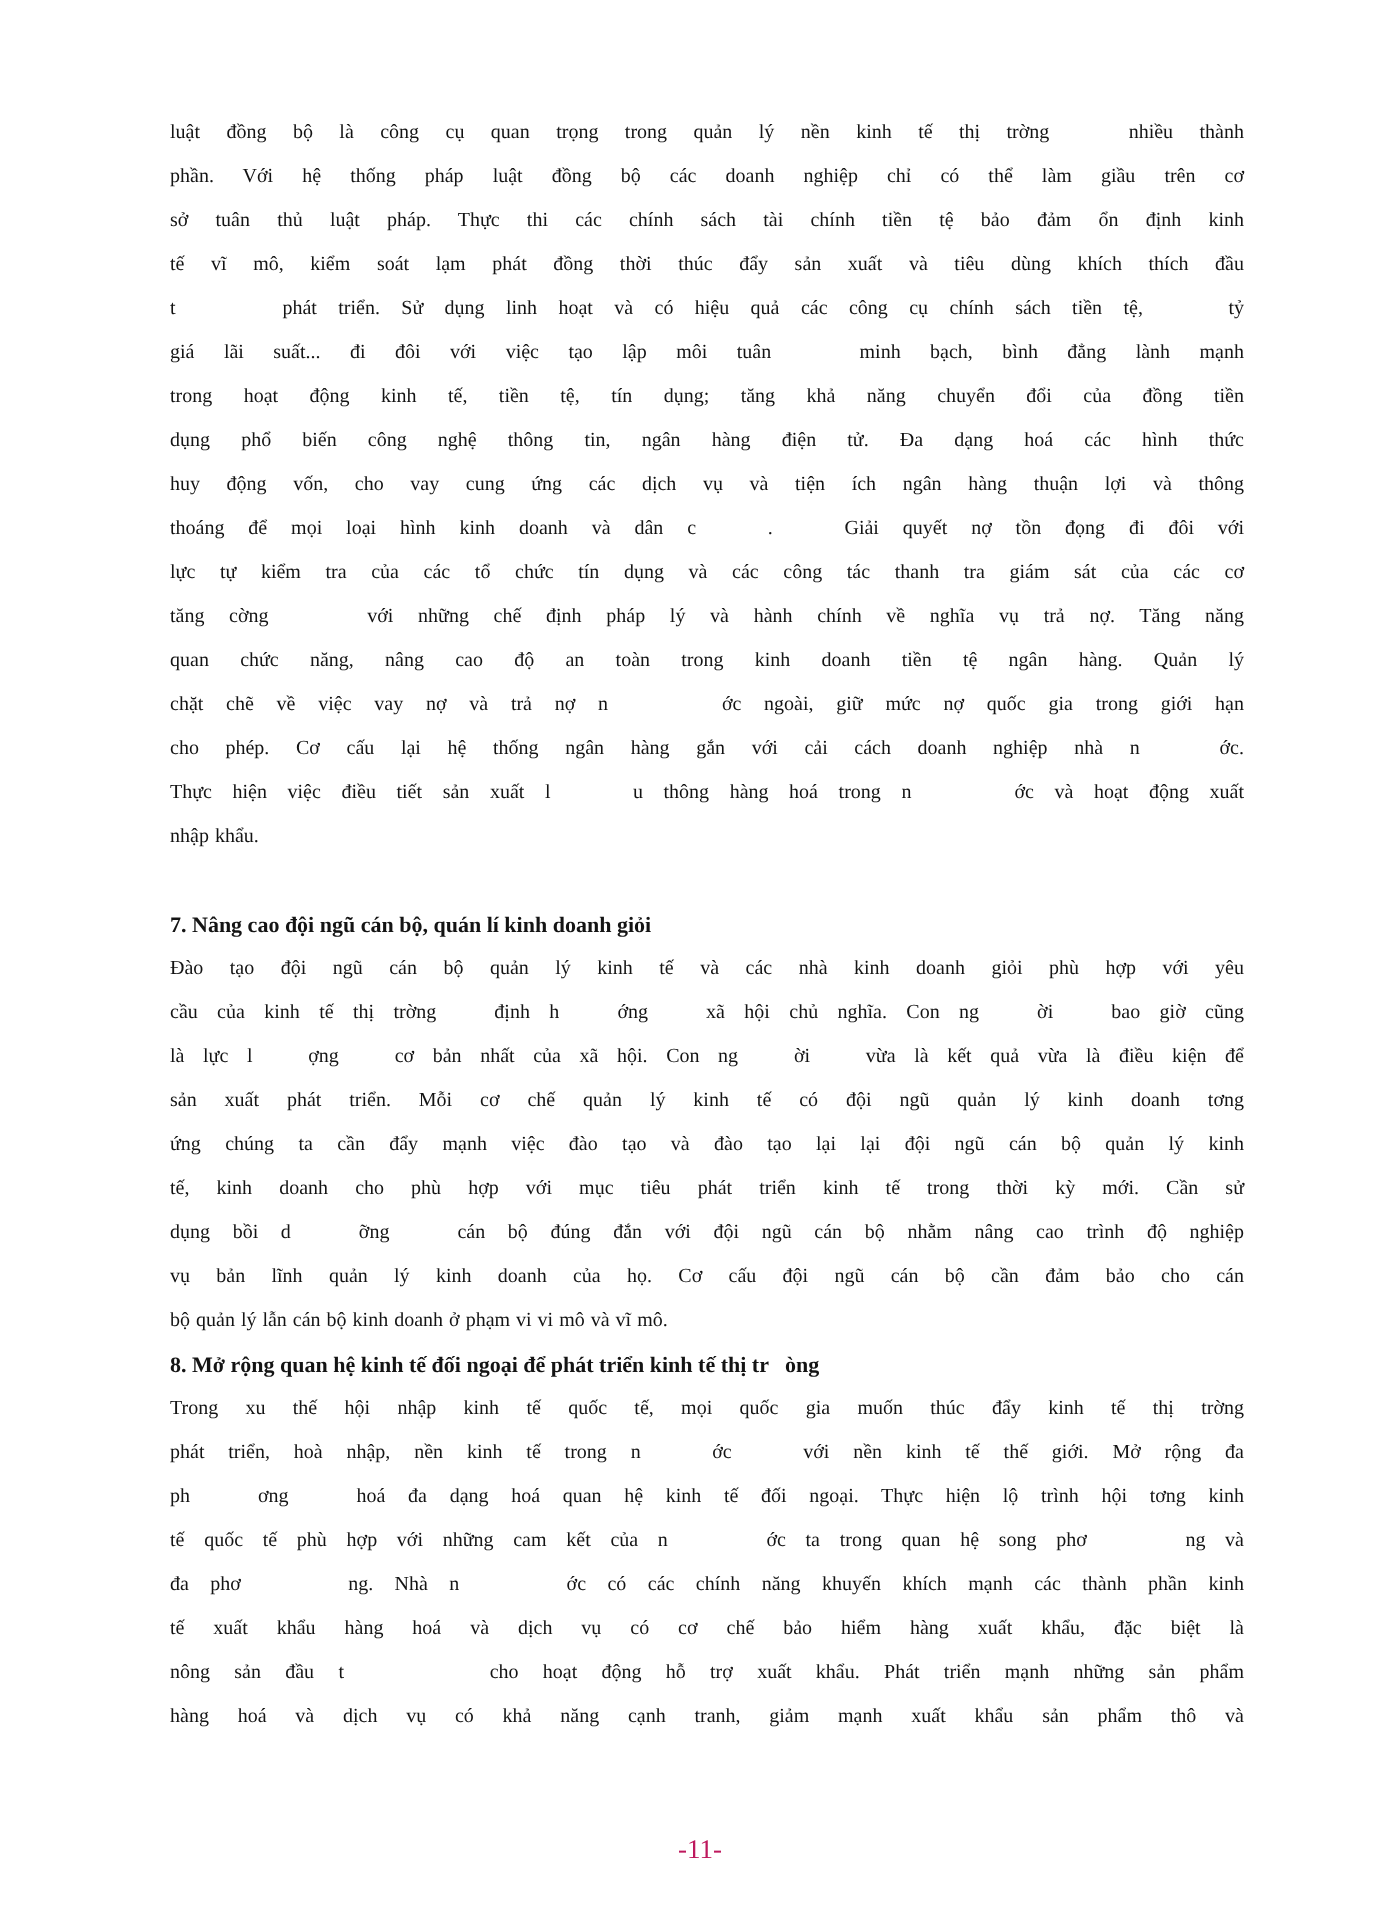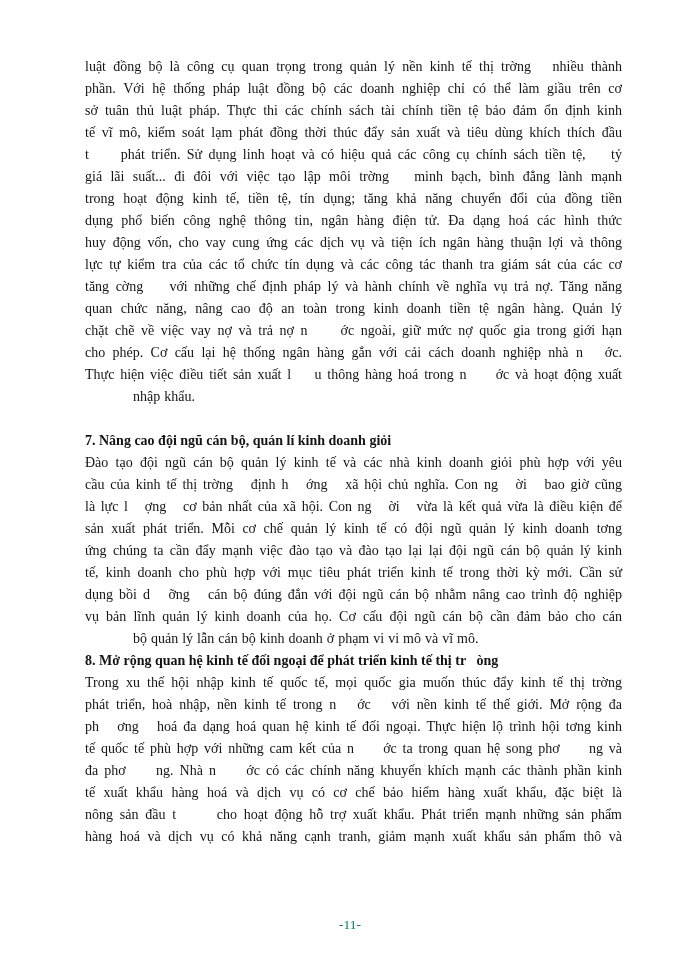--- a/index.html
+++ b/index.html
@@ -16,66 +16,66 @@
     font-family: "Liberation Serif", "DejaVu Serif", serif;
     overflow: hidden;
   }
   .doc-body {
     position: absolute;
     top: 56px;
     left: 85px;
     width: 537px;
   }
   .line {
-    font-size: 14px;
+    font-size: 10px;
     line-height: 22px;
     white-space: pre-wrap;
     text-align: justify;
     text-align-last: justify;
     word-spacing: 0.5px;
   }
   .line.para-end {
     text-align-last: left;
-    margin-left: 48px;
   }
   .section-heading {
-    font-size: 14px;
+    font-size: 11px;
     line-height: 22px;
     font-weight: bold;
     white-space: pre-wrap;
     text-align: left;
   }
   .spacer {
     height: 22px;
   }
   .footer {
     position: absolute;
     top: 916px;
     left: 0;
     width: 700px;
     text-align: center;
     font-size: 13.5px;
     line-height: 18px;
-    color: #0f766e;
+    color: #be185d;
   }
 </style>
 </head>
 <body>
 
 <div class="page">
   <div class="doc-body">
       <div class="line">luật đồng bộ là công cụ quan trọng trong quản lý nền kinh tế thị trờng   nhiều thành</div>
       <div class="line">phần. Với hệ thống pháp luật đồng bộ các doanh nghiệp chỉ có thể làm giầu trên cơ</div>
       <div class="line">sở tuân thủ luật pháp. Thực thi các chính sách tài chính tiền tệ bảo đảm ổn định kinh</div>
       <div class="line">tế vĩ mô, kiểm soát lạm phát đồng thời thúc đẩy sản xuất và tiêu dùng khích thích đầu</div>
       <div class="line">t     phát triển. Sử dụng linh hoạt và có hiệu quả các công cụ chính sách tiền tệ,    tỷ</div>
-      <div class="line">giá lãi suất... đi đôi với việc tạo lập môi trờng   minh bạch, bình đẳng lành mạnh</div>
+      <div class="line">giá lãi suất... đi đôi với việc tạo lập môi tuân   minh bạch, bình đẳng lành mạnh</div>
       <div class="line">trong hoạt động kinh tế, tiền tệ, tín dụng; tăng khả năng chuyển đổi của đồng tiền</div>
       <div class="line">dụng phổ biến công nghệ thông tin, ngân hàng điện tử. Đa dạng hoá các hình thức</div>
       <div class="line">huy động vốn, cho vay cung ứng các dịch vụ và tiện ích ngân hàng thuận lợi và thông</div>
+      <div class="line">thoáng để mọi loại hình kinh doanh và dân c   .   Giải quyết nợ tồn đọng đi đôi với</div>
       <div class="line">lực tự kiểm tra của các tổ chức tín dụng và các công tác thanh tra giám sát của các cơ</div>
       <div class="line">tăng cờng    với những chế định pháp lý và hành chính về nghĩa vụ trả nợ. Tăng năng</div>
       <div class="line">quan chức năng, nâng cao độ an toàn trong kinh doanh tiền tệ ngân hàng. Quản lý</div>
       <div class="line">chặt chẽ về việc vay nợ và trả nợ n     ớc ngoài, giữ mức nợ quốc gia trong giới hạn</div>
       <div class="line">cho phép. Cơ cấu lại hệ thống ngân hàng gắn với cải cách doanh nghiệp nhà n   ớc.</div>
       <div class="line">Thực hiện việc điều tiết sản xuất l    u thông hàng hoá trong n     ớc và hoạt động xuất</div>
       <div class="line para-end">nhập khẩu.</div>
       <div class="spacer"></div>
       <div class="section-heading">7. Nâng cao đội ngũ cán bộ, quán lí kinh doanh giỏi</div>
       <div class="line">Đào tạo đội ngũ cán bộ quản lý kinh tế và các nhà kinh doanh giỏi phù hợp với yêu</div>

